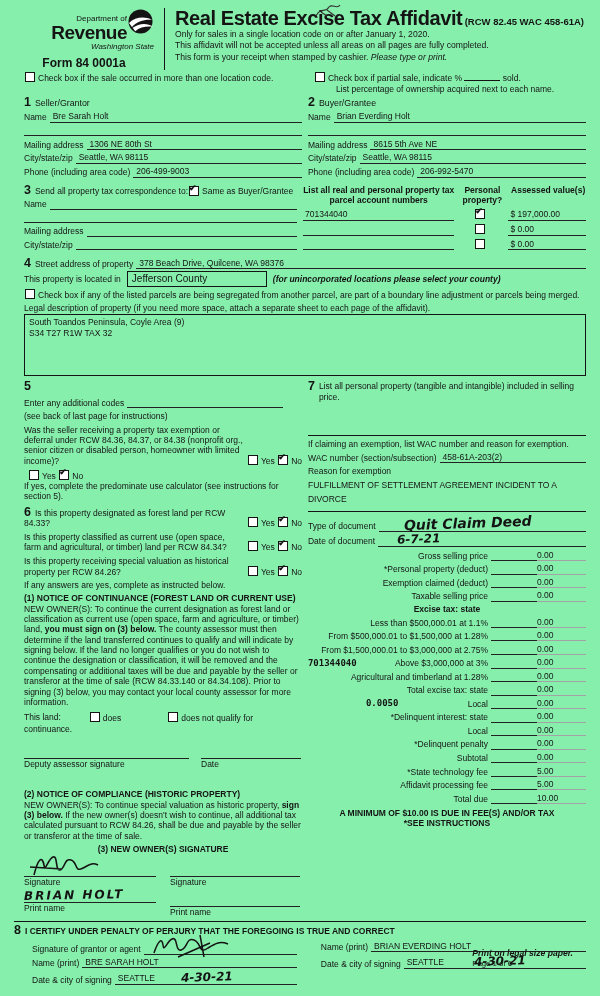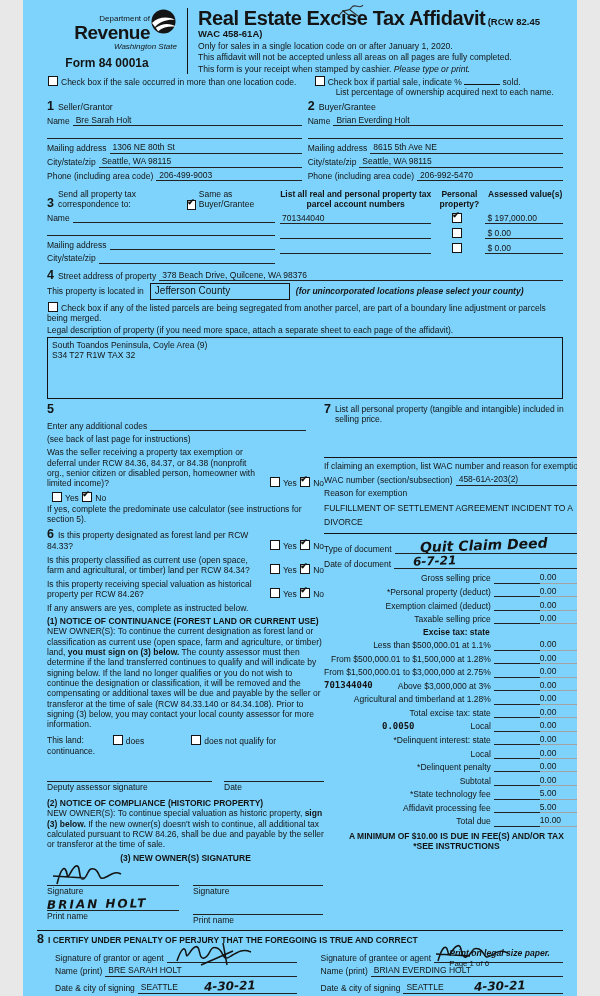--- a/index.html
+++ b/index.html
@@ -1,16 +1,16 @@
 <!DOCTYPE html>
 <html><head>
 <meta charset="utf-8">
 <style>
   html,body{margin:0;padding:0;background:#e8e8e8}
-  .page{width:554px;height:996px;background:#7dd3fc;color:#141414;margin:0 auto;
+  .page{width:600px;height:996px;background:#86efac;color:#141414;margin:0 auto;
         font-family:"Liberation Sans", sans-serif;font-size:8.5px;line-height:1.22;
         position:relative;overflow:hidden;box-sizing:border-box;padding:8px 14px 0 14px}
   .b{font-weight:bold}.i{font-style:italic}
   .row{display:flex}
   
   .hdr{display:flex;margin-bottom:2px}
   .logo-col{width:140px;text-align:right;padding-right:10px}
   .logo-top{display:flex;justify-content:flex-end;align-items:flex-start}
   .dept{font-size:8px;margin-top:6px}
   .rev{font-size:19px;font-weight:bold;letter-spacing:-.5px;line-height:.9}
@@ -277,21 +277,21 @@
       <div class="row" style="margin-top:10px">
         <div style="width:165px">
           <div class="sigline"></div>
           <div>Deputy assessor signature</div>
         </div>
         <div style="width:100px;margin-left:12px">
           <div class="sigline"></div>
           <div>Date</div>
         </div>
       </div>
-      <div class="b" style="margin-top:6px">(2) NOTICE OF COMPLIANCE (HISTORIC PROPERTY)</div>
+      <div class="b" style="margin-top:20px">(2) NOTICE OF COMPLIANCE (HISTORIC PROPERTY)</div>
       <div><span>NEW OWNER(S): To continue special valuation as historic property, </span><span class="b">sign (3) below.</span><span> If the new owner(s) doesn't wish to continue, all additional tax calculated pursuant to RCW 84.26, shall be due and payable by the seller or transferor at the time of sale.</span></div>
       <div class="center-b" style="margin-top:3px">(3) NEW OWNER(S) SIGNATURE</div>
       <div class="row" style="margin-top:8px">
         <div style="width:132px">
           <div class="sigline">
             <svg class="sigsvg" width="74" height="26" viewBox="0 0 74 26" style="bottom:-3px">
               <path d="M6 22 C10 6,14 2,16 12 C17 20,20 6,25 4 C30 2,27 18,32 17 C37 16,36 5,43 7 C50 9,46 20,55 15 C61 12,64 9,70 12 M2 14 L34 16" stroke="#141414" stroke-width="1.6" fill="none"></path>
             </svg>
           </div>
           <div>Signature</div>
@@ -472,28 +472,20 @@
             <span class="lbl">Name (print)</span>
             <span class="val">BRE SARAH HOLT</span>
           </div>
         <div class="fld" style="margin:2px 0 0 0">
           <span class="lbl">Date &amp; city of signing</span>
           <span class="val" style="height:14px"><span>SEATTLE</span><span class="hand hand-md" style="margin-left:26px">4-30-21</span></span>
         </div>
       </div>
       <div class="gap"></div>
       <div class="half" style="padding-left:18px">
-        <div class="fld" style="margin:0">
-          <span class="lbl">Signature of grantee or agent</span>
-          <span class="val" style="height:15px;position:relative">
-            <svg width="80" height="26" viewBox="0 0 80 26" style="position:absolute;left:0;bottom:-5px">
-              <path d="M4 20 C8 6,12 2,14 11 C15 19,18 7,23 5 C29 2,26 18,32 16 C39 14,37 5,45 8 C52 11,49 20,58 14 C64 10,68 9,74 12 M2 13 L36 15" stroke="#141414" stroke-width="1.5" fill="none"></path>
-            </svg>
-          </span>
-        </div>
         <div class="fld" style="margin:2px 0 0 0">
             <span class="lbl">Name (print)</span>
             <span class="val">BRIAN EVERDING HOLT</span>
           </div>
         <div class="fld" style="margin:2px 0 0 0">
           <span class="lbl">Date &amp; city of signing</span>
           <span class="val" style="height:14px"><span>SEATTLE</span><span class="hand hand-md" style="margin-left:30px">4-30-21</span></span>
         </div>
       </div>
     </div>

